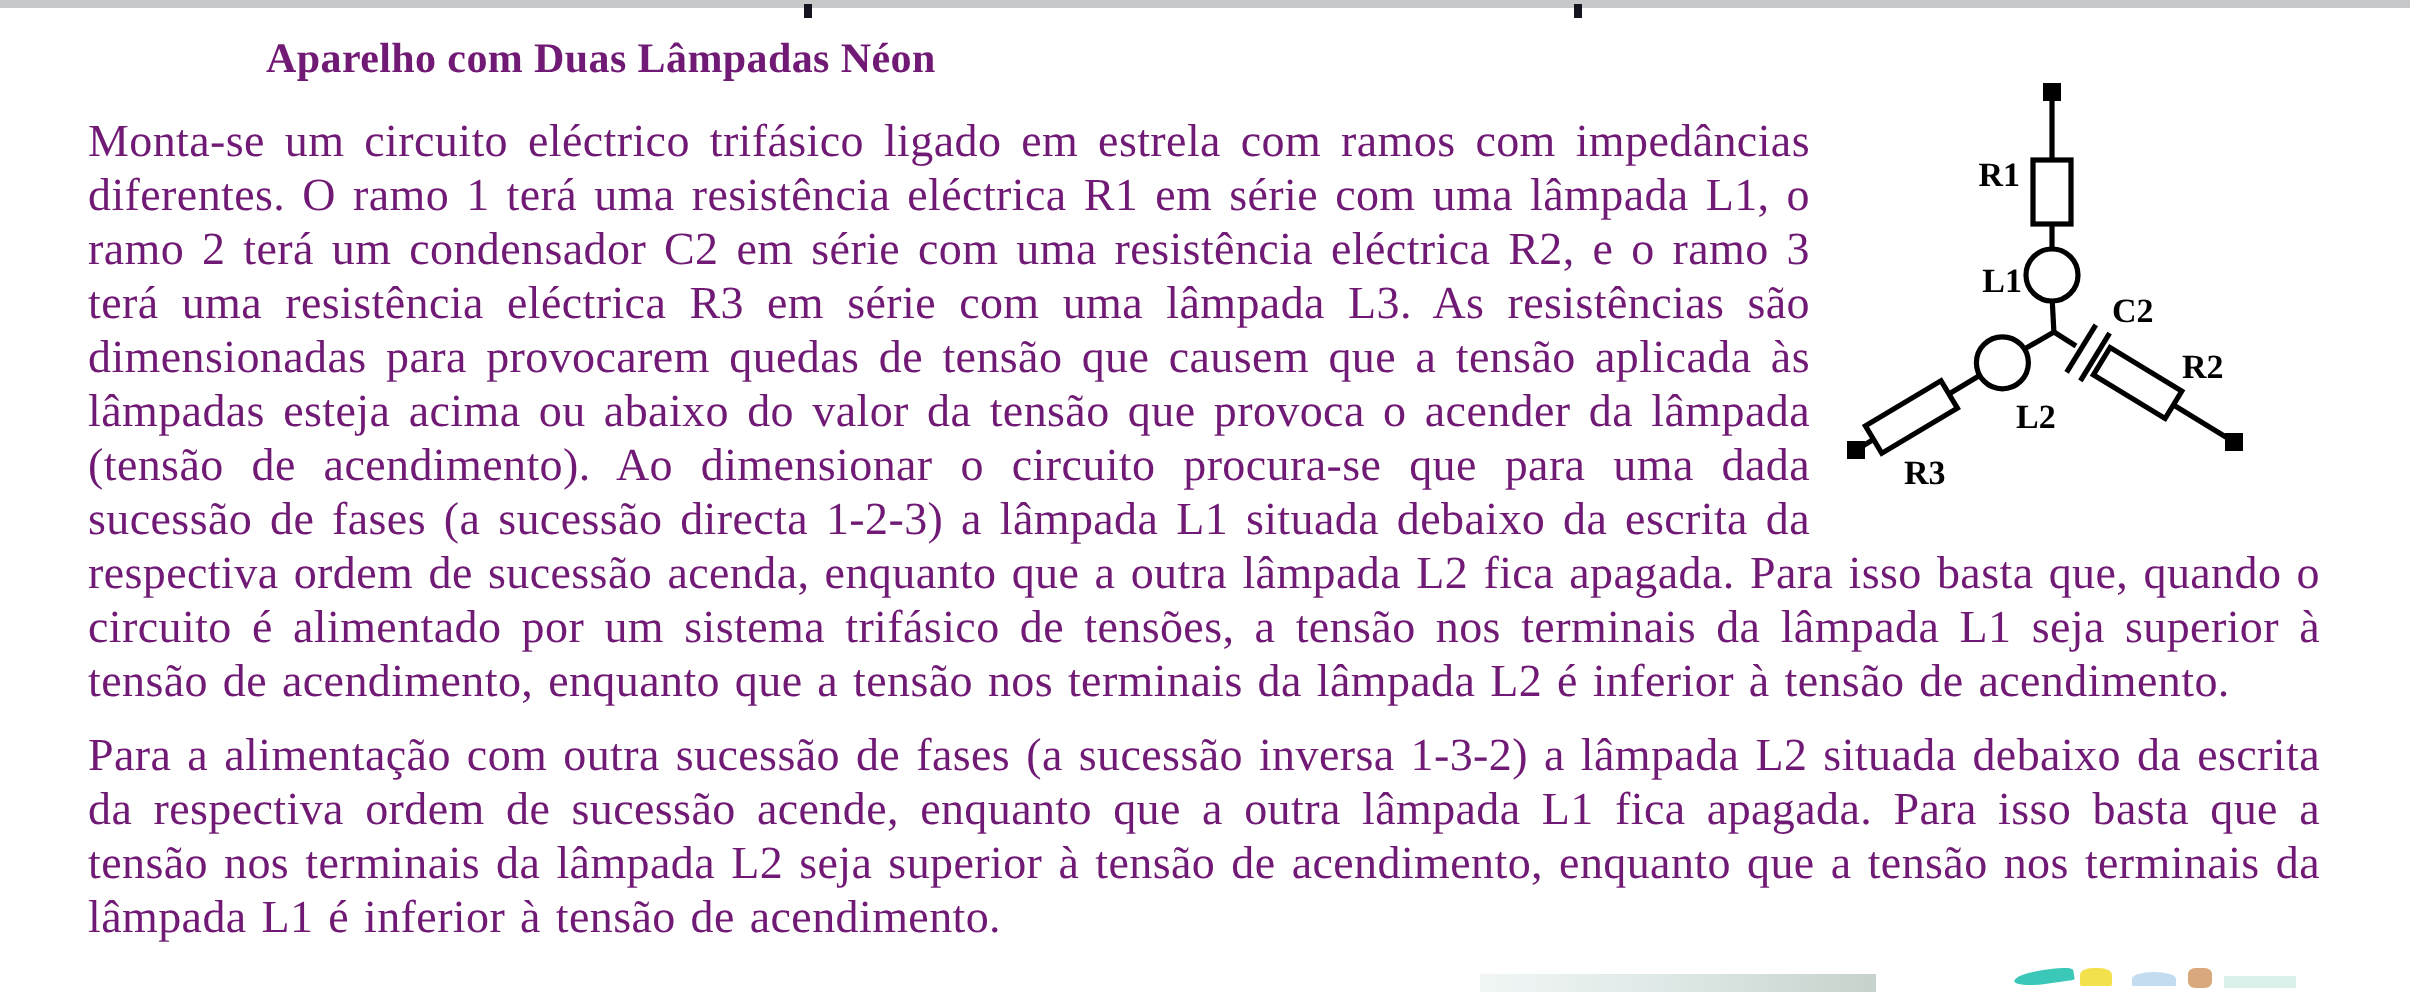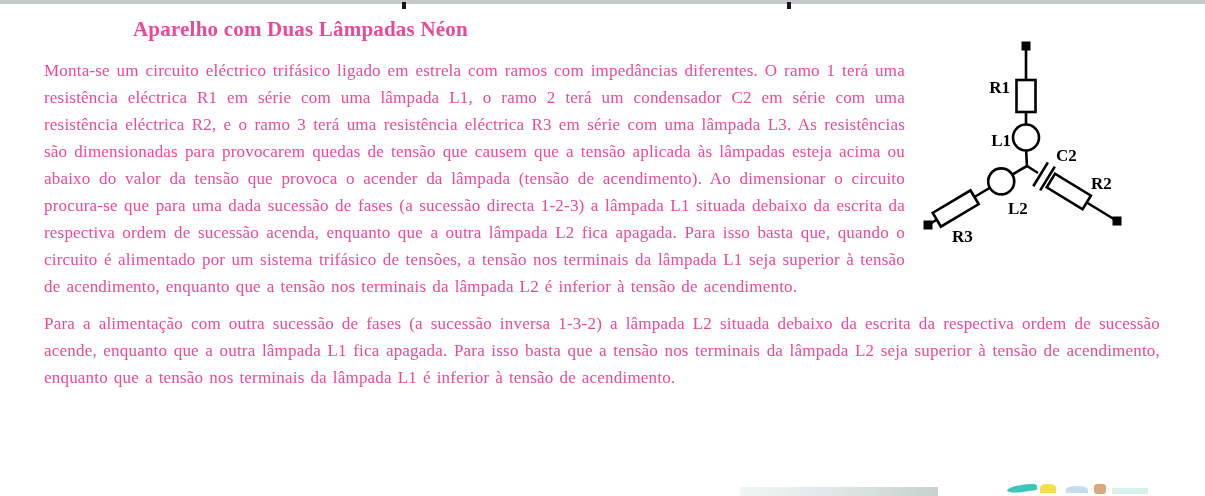--- a/index.html
+++ b/index.html
@@ -3,21 +3,21 @@
 <meta charset="utf-8">
 <style>
   * { margin:0; padding:0; box-sizing:border-box; }
   html,body { background:#ffffff; }
   .page {
     position:relative;
     width:1205px; height:496px;
     background:#ffffff;
     overflow:hidden;
     font-family:"Liberation Serif","DejaVu Serif",serif;
-    color:#ec4899;
+    color:#701a75;
   }
   
   .top-strip {
     position:absolute; left:0; top:0;
     width:1205px; height:4px;
     background:#c5c9c9;
   }
   .descender {
     position:absolute; top:2px; width:4px; height:7px;
     background:#15151f;
@@ -27,21 +27,21 @@
 
   .doc-title {
     margin:16px 0 0 133px;
     font-size:21px;
     line-height:26px;
     font-weight:bold;
     letter-spacing:0.2px;
   }
   .body-text {
     margin:15px 45px 0 44px;
-    font-size:17px;
+    font-size:23px;
     line-height:27px;
     text-align:justify;
     letter-spacing:0.2px;
     word-spacing:1.5px;
   }
   .body-text p { margin:0 0 10px 0; }
   .figure-float {
     float:right;
     width:255px; height:211px;
   }

